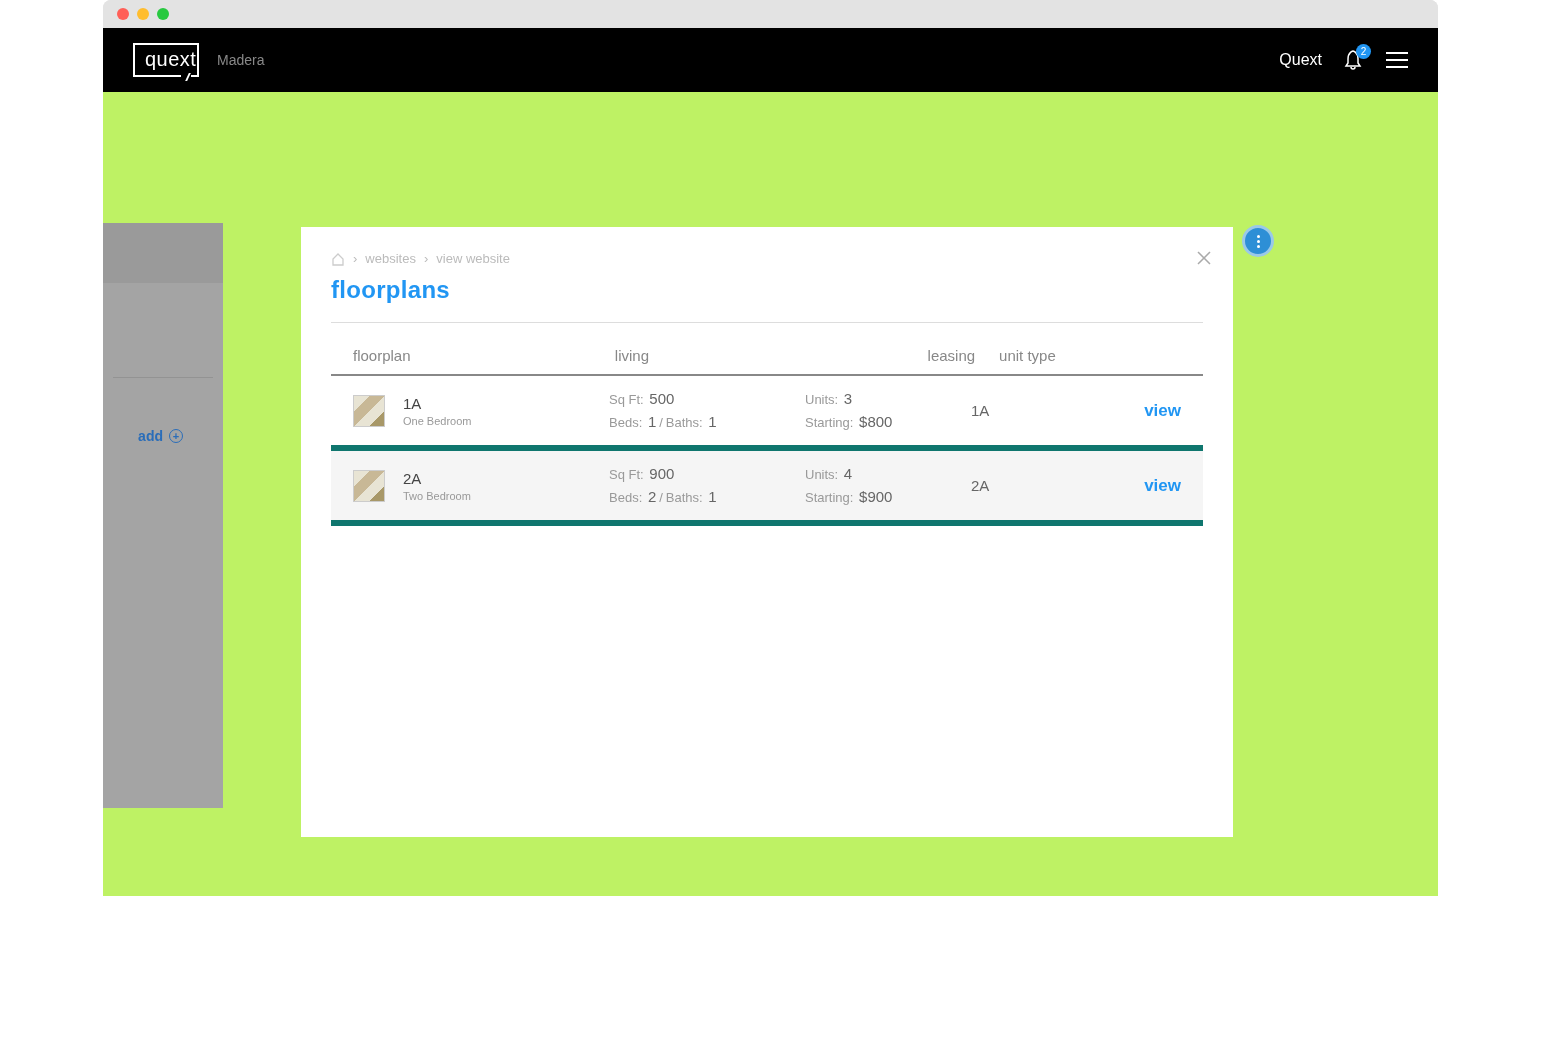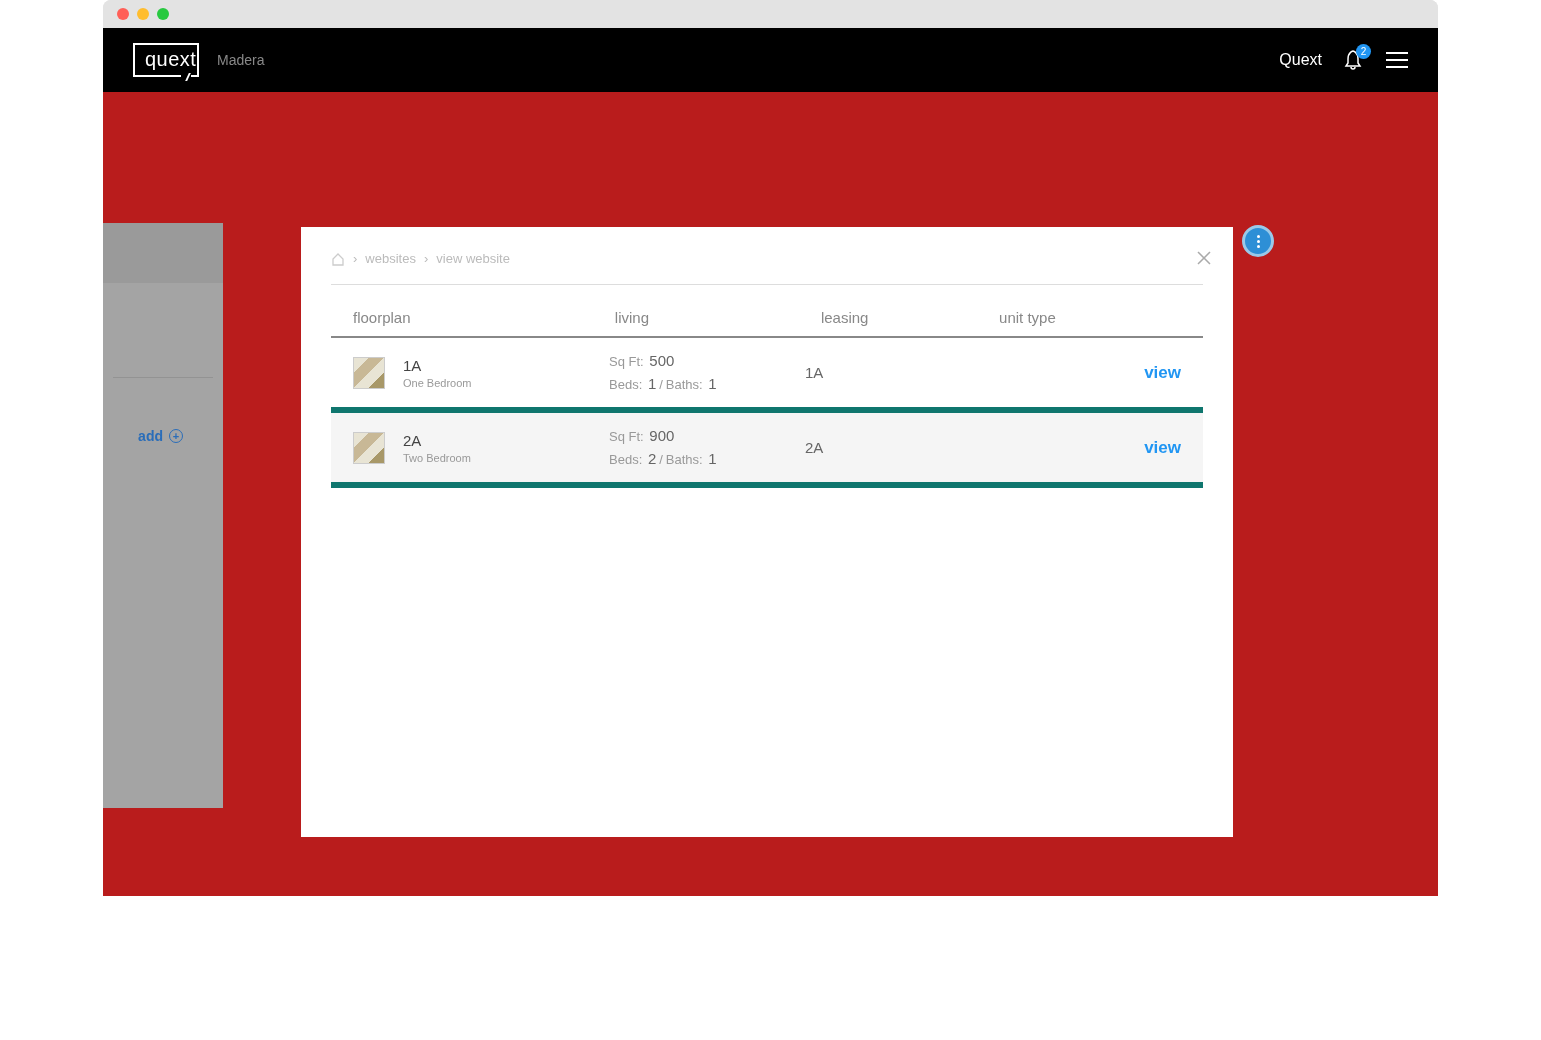--- a/index.html
+++ b/index.html
@@ -35,21 +35,21 @@
       width: 12px;
       height: 12px;
       border-radius: 50%;
     }
     .tl-red { background: #ff5f57; }
     .tl-yellow { background: #ffbd2e; }
     .tl-green { background: #28c940; }
 
     .app-window {
       height: calc(100% - 28px);
-      background: #b91c1c;
+      background: #bef264;
       position: relative;
       overflow: hidden;
     }
 
     .app-header {
       height: 64px;
       background: #000;
       display: flex;
       align-items: center;
       justify-content: space-between;
@@ -257,21 +257,21 @@
       padding: 0 22px;
       margin-top: 24px;
       border-bottom: 2px solid #888;
       padding-bottom: 10px;
       color: #888;
       font-size: 15px;
       gap: 24px;
     }
     .col-floorplan { width: 256px; }
     .col-living { width: 196px; }
-    .col-leasing { width: 166px; }
+    .col-leasing { width: 166px; text-align: right; }
     .col-unit { width: 170px; }
     .col-action { flex: 1; text-align: right; }
 
     .table-row {
       display: flex;
       align-items: center;
       padding: 12px 22px;
       border-bottom: 6px solid #0f766e;
     }
     .table-row.alt { background: #f5f5f5; }
@@ -388,20 +388,21 @@
       <div class="modal-inner">
         <div class="breadcrumb">
           <svg width="14" height="14" viewBox="0 0 14 14" fill="none" stroke="#ccc" stroke-width="1.3">
             <path d="M2 7 L7 2 L12 7 L12 13 L2 13 Z"></path>
           </svg>
           <span class="chev">›</span>
           <span>websites</span>
           <span class="chev">›</span>
           <span>view website</span>
         </div>
+        <div class="modal-title">floorplans</div>
         <div class="modal-divider"></div>
 
         <div class="table-head">
           <div class="col-floorplan">floorplan</div>
           <div class="col-living">living</div>
           <div class="col-leasing">leasing</div>
           <div class="col-unit">unit type</div>
           <div class="col-action"></div>
         </div>
 
@@ -410,38 +411,46 @@
             <div class="fp-thumb"></div>
             <div class="fp-name-block">
               <span class="fp-code">1A</span>
               <span class="fp-label">One Bedroom</span>
             </div>
           </div>
           <div class="living-cell">
             <div class="metric-line"><span>Sq Ft:</span> <span class="val">500</span></div>
             <div class="metric-line"><span>Beds:</span> <span class="val">1</span><span class="sep">/</span><span>Baths:</span> <span class="val">1</span></div>
           </div>
+          <div class="leasing-cell">
+            <div class="metric-line"><span>Units:</span> <span class="val">3</span></div>
+            <div class="metric-line"><span>Starting:</span> <span class="val">$800</span></div>
+          </div>
           <div class="unit-cell">1A</div>
           <div class="action-cell">
             <span class="view-link">view</span>
           </div>
         </div>
 
         <div class="table-row alt">
           <div class="fp-cell">
             <div class="fp-thumb"></div>
             <div class="fp-name-block">
               <span class="fp-code">2A</span>
               <span class="fp-label">Two Bedroom</span>
             </div>
           </div>
           <div class="living-cell">
             <div class="metric-line"><span>Sq Ft:</span> <span class="val">900</span></div>
             <div class="metric-line"><span>Beds:</span> <span class="val">2</span><span class="sep">/</span><span>Baths:</span> <span class="val">1</span></div>
           </div>
+          <div class="leasing-cell">
+            <div class="metric-line"><span>Units:</span> <span class="val">4</span></div>
+            <div class="metric-line"><span>Starting:</span> <span class="val">$900</span></div>
+          </div>
           <div class="unit-cell">2A</div>
           <div class="action-cell">
             <span class="view-link">view</span>
           </div>
         </div>
 
       </div>
     </div>
 
   </div>

